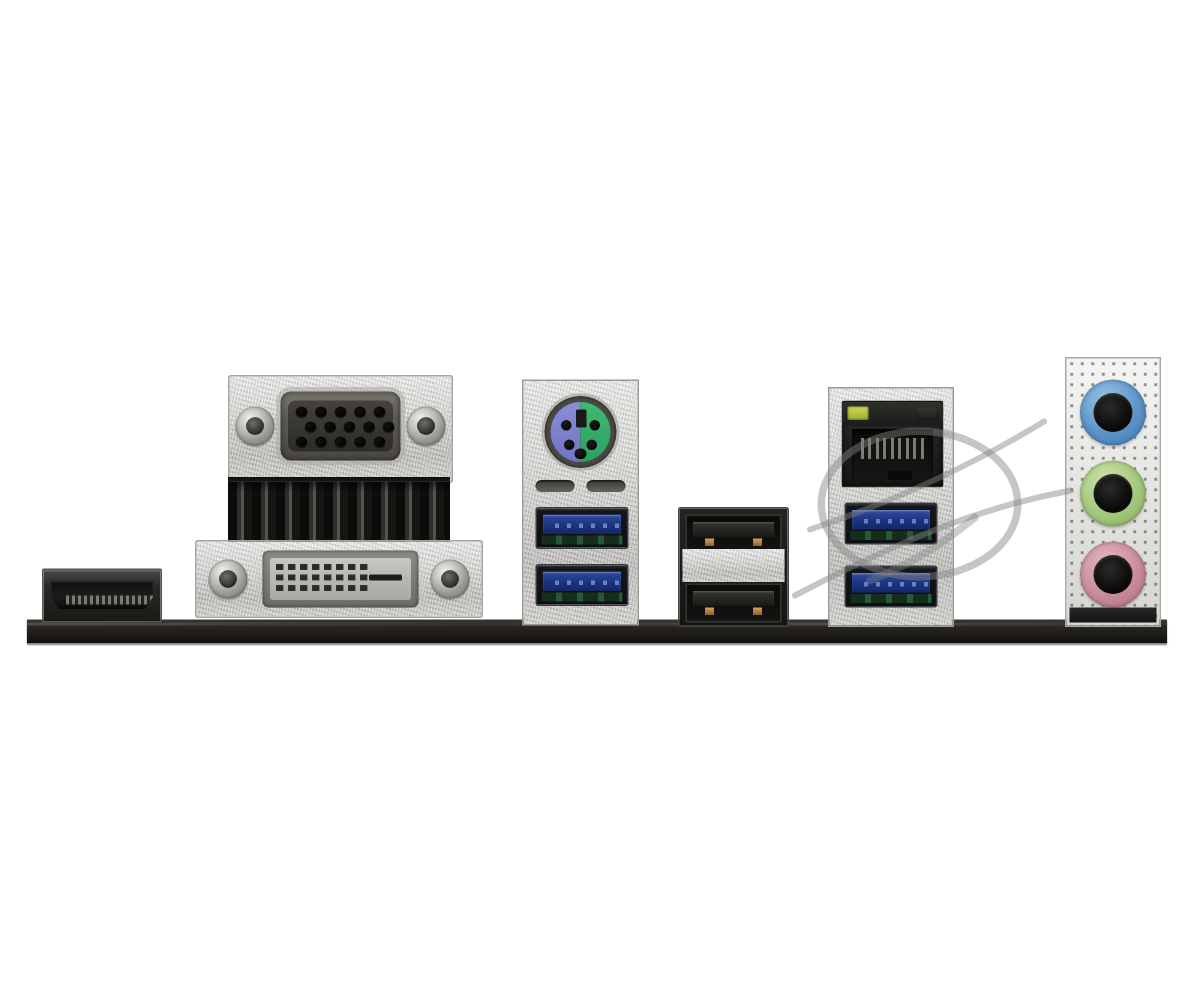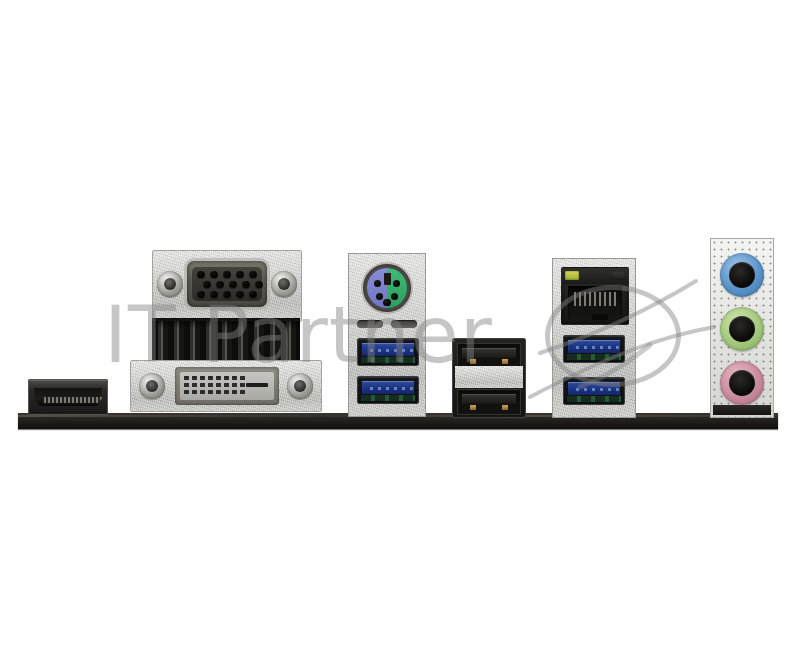--- a/index.html
+++ b/index.html
@@ -442,21 +442,20 @@
   </div>
 
   <div id="audio-panel">
     <div class="jack jack-blue" style="top:14px;"></div>
     <div class="jack jack-green" style="top:68px;"></div>
     <div class="jack jack-pink" style="top:122px;"></div>
     <div class="audio-foot"></div>
   </div>
 
   <div id="watermark">
-    <div class="wm-text">IT Partner</div>
     <div class="wm-circle"></div>
     <svg class="wm-swoosh" viewBox="0 0 220 130">
       <path d="M196 6 C150 34, 100 58, 40 78" stroke="rgba(130,130,130,0.46)" stroke-width="4" fill="none" stroke-linecap="round"></path>
       <path d="M214 52 C160 62, 110 80, 30 122" stroke="rgba(130,130,130,0.46)" stroke-width="4" fill="none" stroke-linecap="round"></path>
       <path d="M150 70 C130 86, 110 100, 80 112" stroke="rgba(130,130,130,0.40)" stroke-width="5" fill="none" stroke-linecap="round"></path>
     </svg>
   </div>
 
 </div>
 

